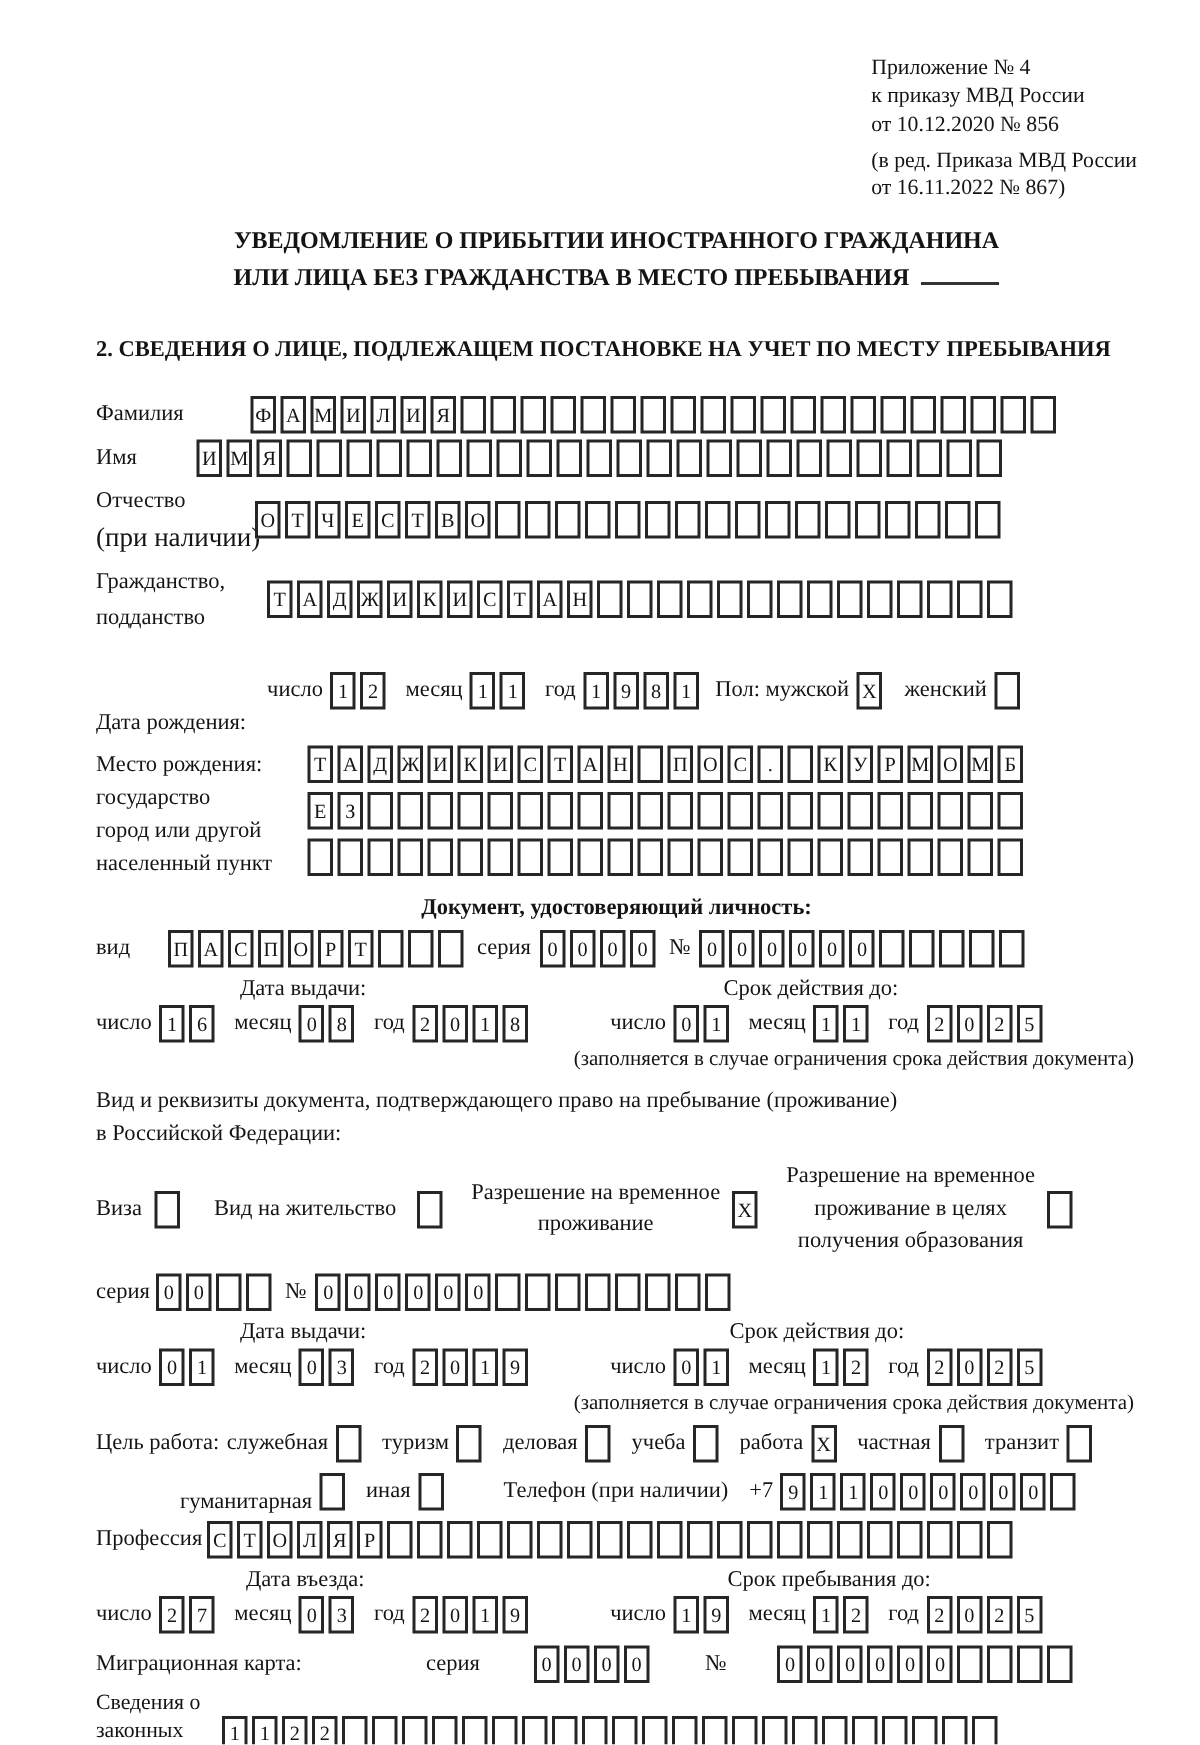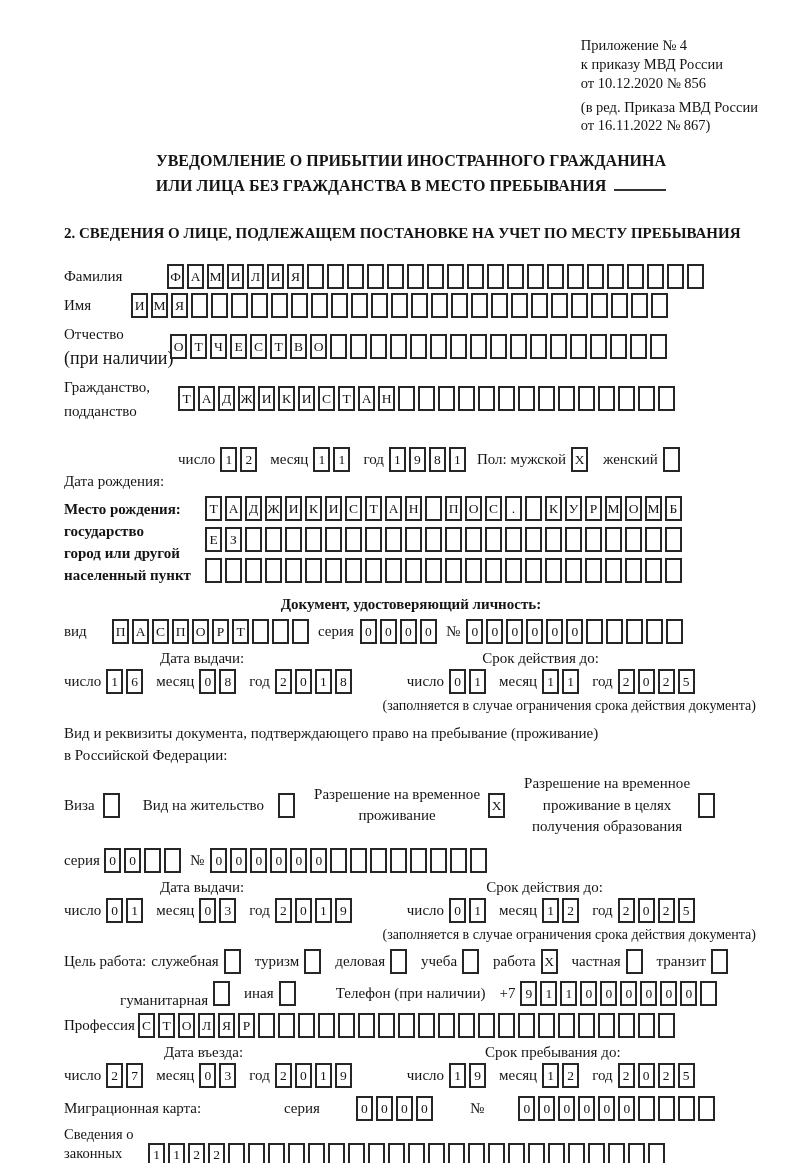--- a/index.html
+++ b/index.html
@@ -23,21 +23,21 @@
     box-sizing:border-box;width:17px;height:25px;flex:0 0 17px;margin-right:3px;
     border:2px solid #262626;background:#fff;
     display:inline-flex;align-items:center;justify-content:center;
     font-size:13.5px;line-height:1;
   }
   .lbl{margin-right:6px;}
   .lblcol{flex:0 0 auto;}
   .w-surname{width:67px;}
   .w-patro{width:106px;}
   .w-citiz{width:114px;}
-  .w-birthpl{width:141px;line-height:22px;font-weight:bold;}
+  .w-birthpl{width:141px;line-height:22px;}
   .w-vid{width:48px;}
   .w-ser{width:40px;}
   .w-prof{width:74px;}
   .w-reps{width:84px;line-height:19px;font-size:14.5px;}
   .stack{line-height:24px;}
   .stack .sub{font-size:18px;}
   .boxrows .row{margin-bottom:5px;}
   .doc-heading{text-align:center;font-weight:bold;margin:8px 0 6px 0;}
   .hdr-row{display:flex;margin:6px 0 2px 0;}
   .hdr-issue{margin-left:96px;font-family:Liberation Serif, serif;}

